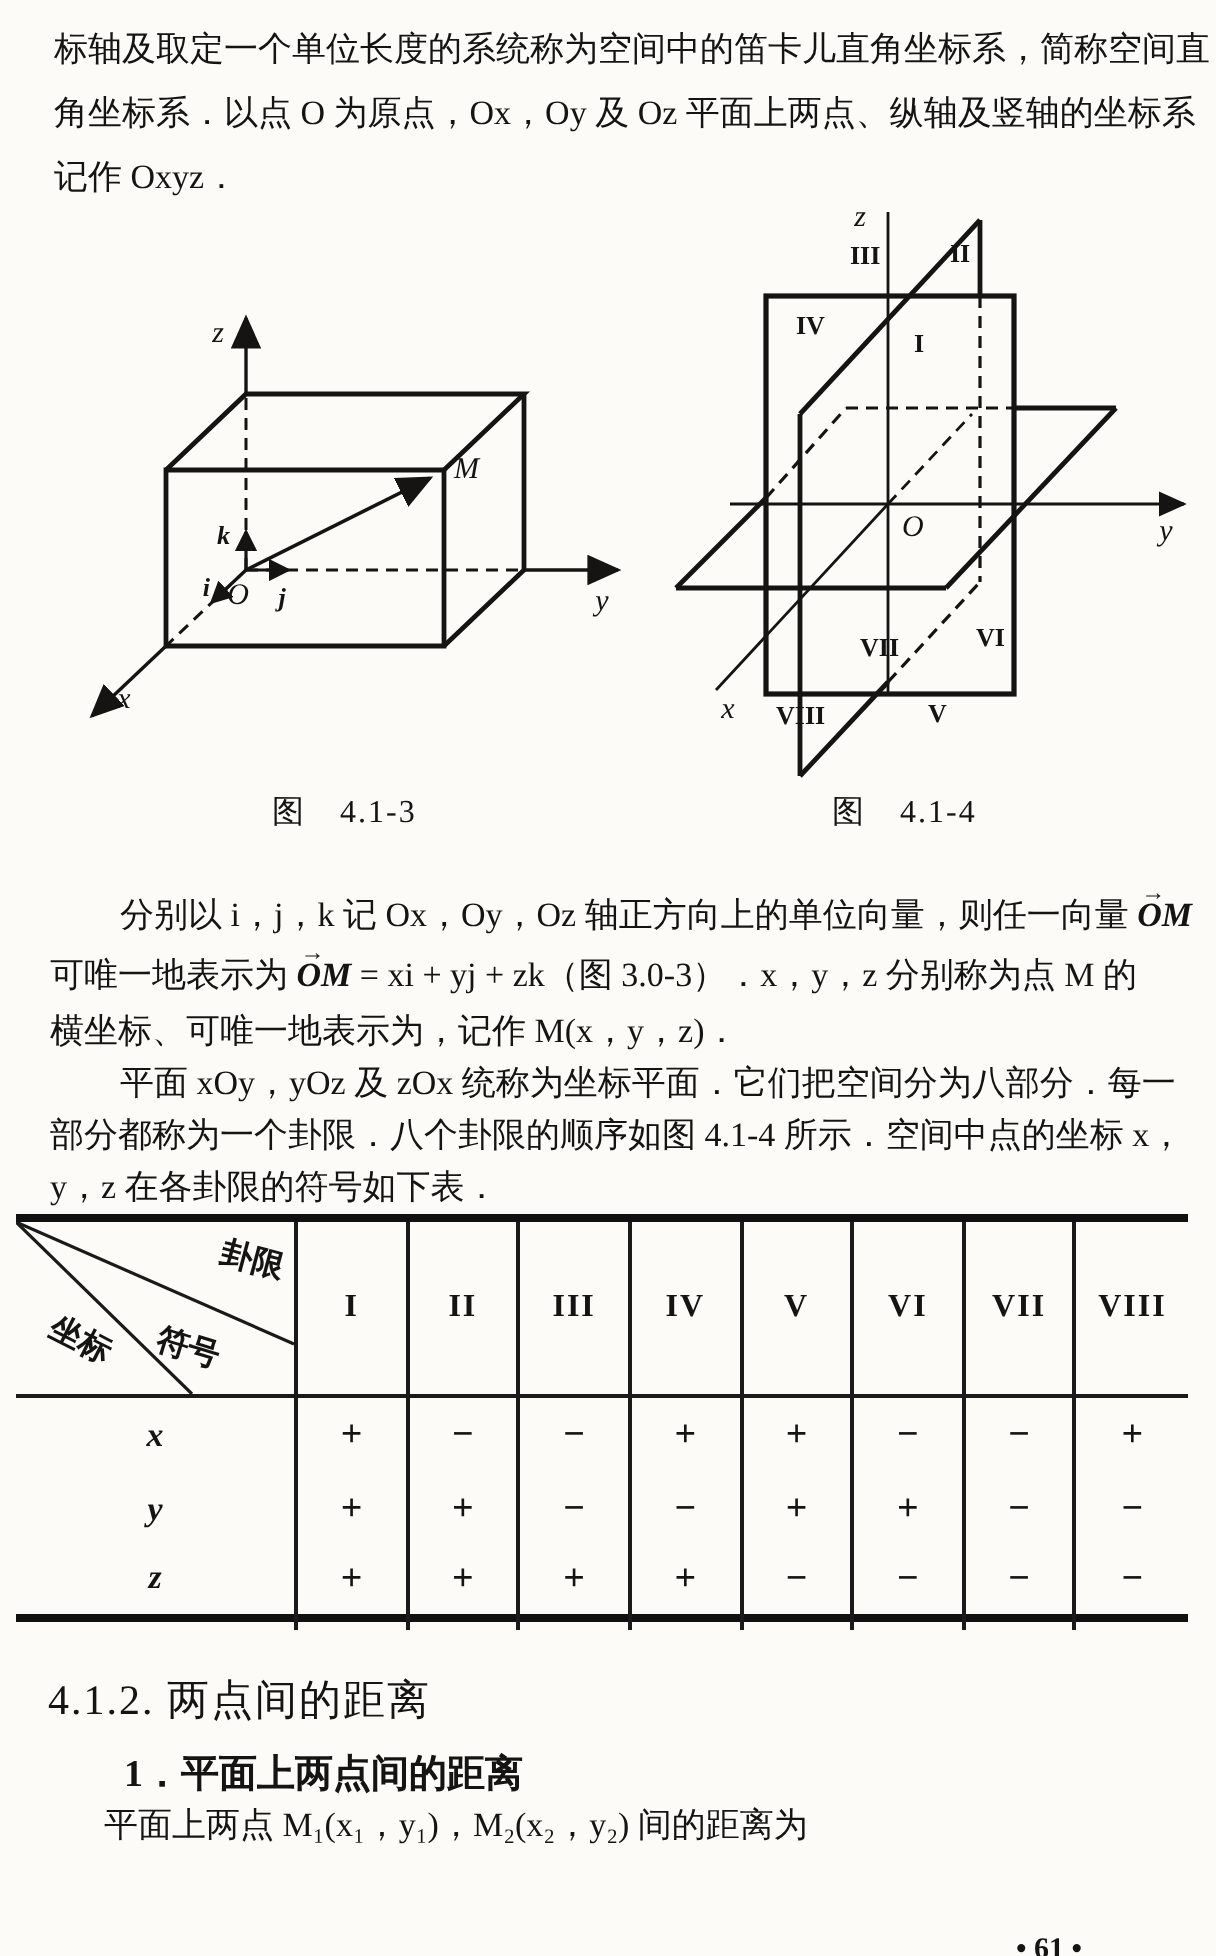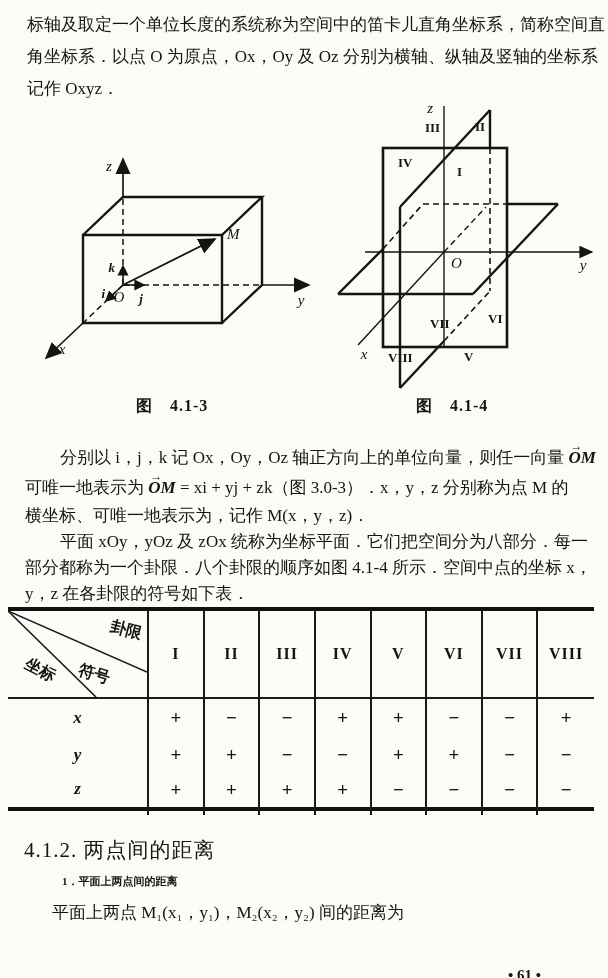--- a/index.html
+++ b/index.html
@@ -4,21 +4,21 @@
 <style>
   html,body{margin:0;padding:0;background:#e8e6e0;}
   .page{
     position:relative;width:608px;height:978px;margin:0 auto;
     background:#fcfbf7;color:#151412;overflow:hidden;
     font-family:"Liberation Serif","DejaVu Serif",serif;
   }
   .line{position:absolute;white-space:nowrap;font-size:17px;line-height:22px;}
   .vec{position:relative;display:inline-block;font-style:italic;font-weight:bold;padding-top:0px;}
   .vec .arr{position:absolute;top:-12px;left:2px;font-size:12px;font-style:normal;}
-  .caption{position:absolute;font-size:16px;font-weight:bold;white-space:nowrap;letter-spacing:1px;}
+  .caption{position:absolute;font-size:16px;font-weight:normal;white-space:nowrap;letter-spacing:1px;}
   svg{position:absolute;}
   svg text{font-family:"Liberation Serif","DejaVu Serif",serif;fill:#151412;}
   .axis-label{font-size:15px;font-style:italic;}
   .unit-label{font-size:13px;font-style:italic;font-weight:bold;}
   .oct{font-size:13px;font-weight:bold;}
   
   .sign-table{
     position:absolute;left:8px;top:607px;width:586px;height:204px;
     border-top:4px solid #111;border-bottom:4px solid #111;
     display:grid;grid-template-columns:141px repeat(8,1fr);
@@ -30,31 +30,31 @@
   .tlabel{font-size:17px;font-style:italic;font-weight:bold;}
   .tval{font-size:19px;font-weight:bold;}
   .rlast{align-items:flex-start;padding-top:6px;}
   .corner{position:relative;border-right:2px solid #1a1a1a;border-bottom:2px solid #1a1a1a;box-sizing:border-box;}
   .corner svg{left:0;top:0;}
   .corner span{position:absolute;font-size:16px;font-weight:bold;white-space:nowrap;}
   .c-top{left:102px;top:9px;transform:rotate(15deg);}
   .c-mid{left:70px;top:53px;transform:rotate(17deg);}
   .c-bot{left:16px;top:49px;transform:rotate(27deg);}
   .sec-head{position:absolute;font-size:21px;letter-spacing:1px;white-space:nowrap;}
-  .sub-head{position:absolute;font-size:11px;font-weight:bold;white-space:nowrap;}
+  .sub-head{position:absolute;font-size:19px;font-weight:bold;white-space:nowrap;}
   .pagenum{position:absolute;font-size:15px;font-weight:bold;white-space:nowrap;margin-top:37px;}
 </style>
 </head>
 <body>
 
 <div class="page">
 
   <div>
     <div class="line" style="left:27px;top:14px">标轴及取定一个单位长度的系统称为空间中的笛卡儿直角坐标系，简称空间直</div>
-    <div class="line" style="left:27px;top:46px">角坐标系．以点 O 为原点，Ox，Oy 及 Oz 分别为横轴、纵轴及竖轴的坐标系</div>
+    <div class="line" style="left:27px;top:46px">角坐标系．以点 O 为原点，Ox，Oy 及 Oz 平面上两点、纵轴及竖轴的坐标系</div>
     <div class="line" style="left:27px;top:78px">记作 Oxyz．</div>
   </div>
 
   <svg style="left:15px;top:125px" width="310" height="262" viewBox="0 0 310 262">
     <defs>
       <marker id="ah1" markerWidth="11" markerHeight="9" refX="9" refY="4.5" orient="auto">
         <path d="M0,0 L10,4.5 L0,9 z" fill="#151412"></path>
       </marker>
       <marker id="ahs" markerWidth="8" markerHeight="7" refX="6" refY="3.5" orient="auto">
         <path d="M0,0 L7,3.5 L0,7 z" fill="#151412"></path>

